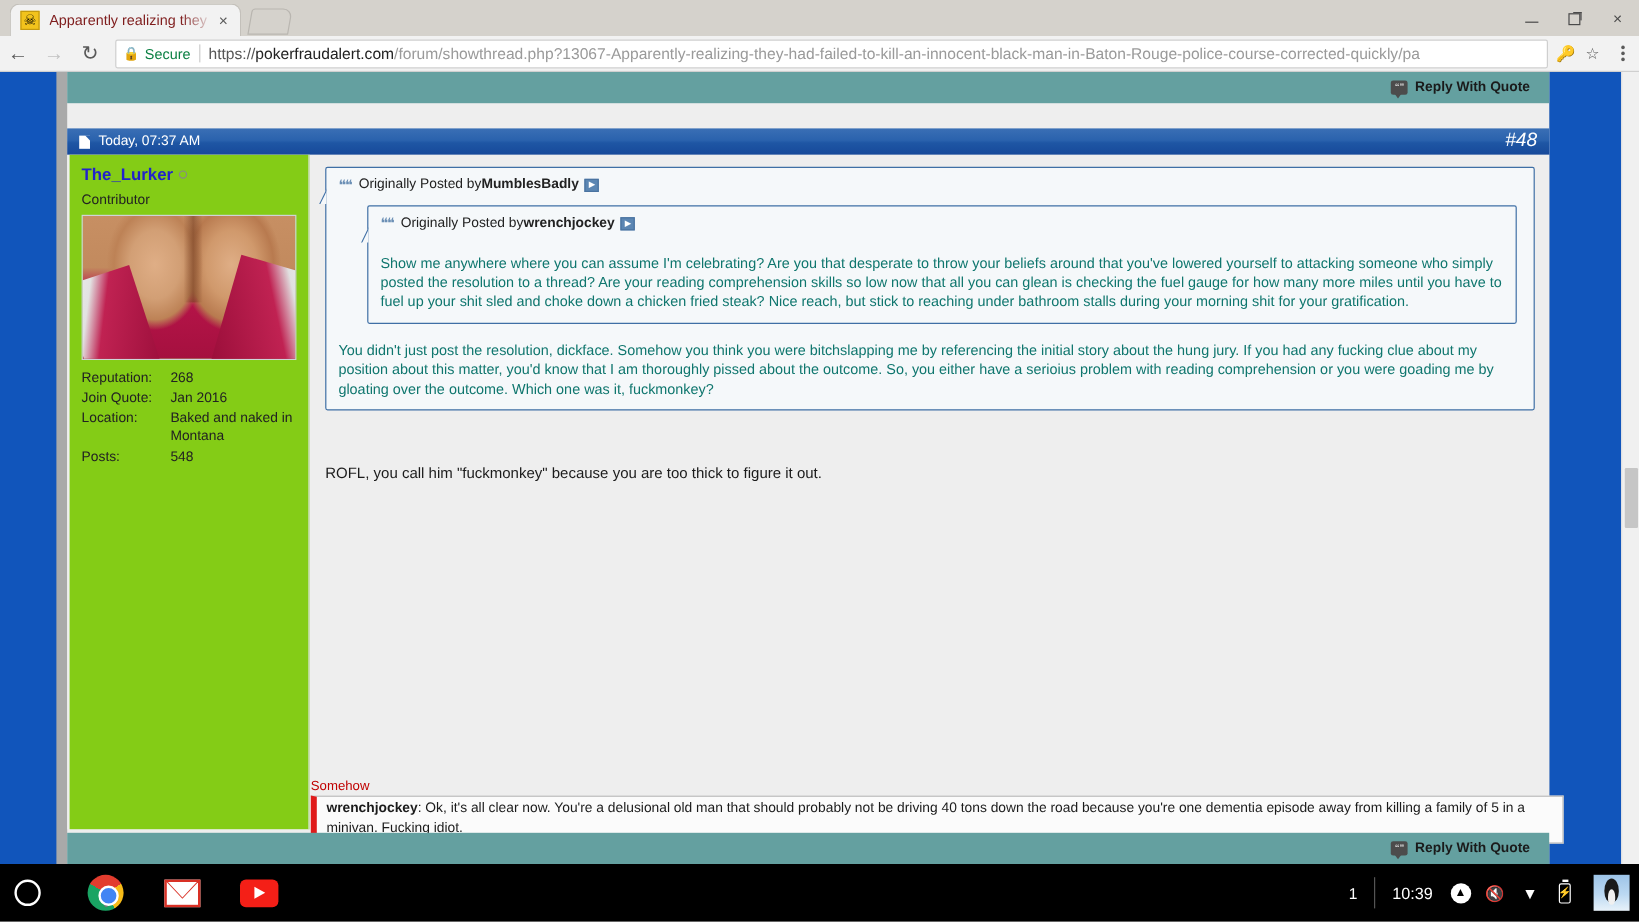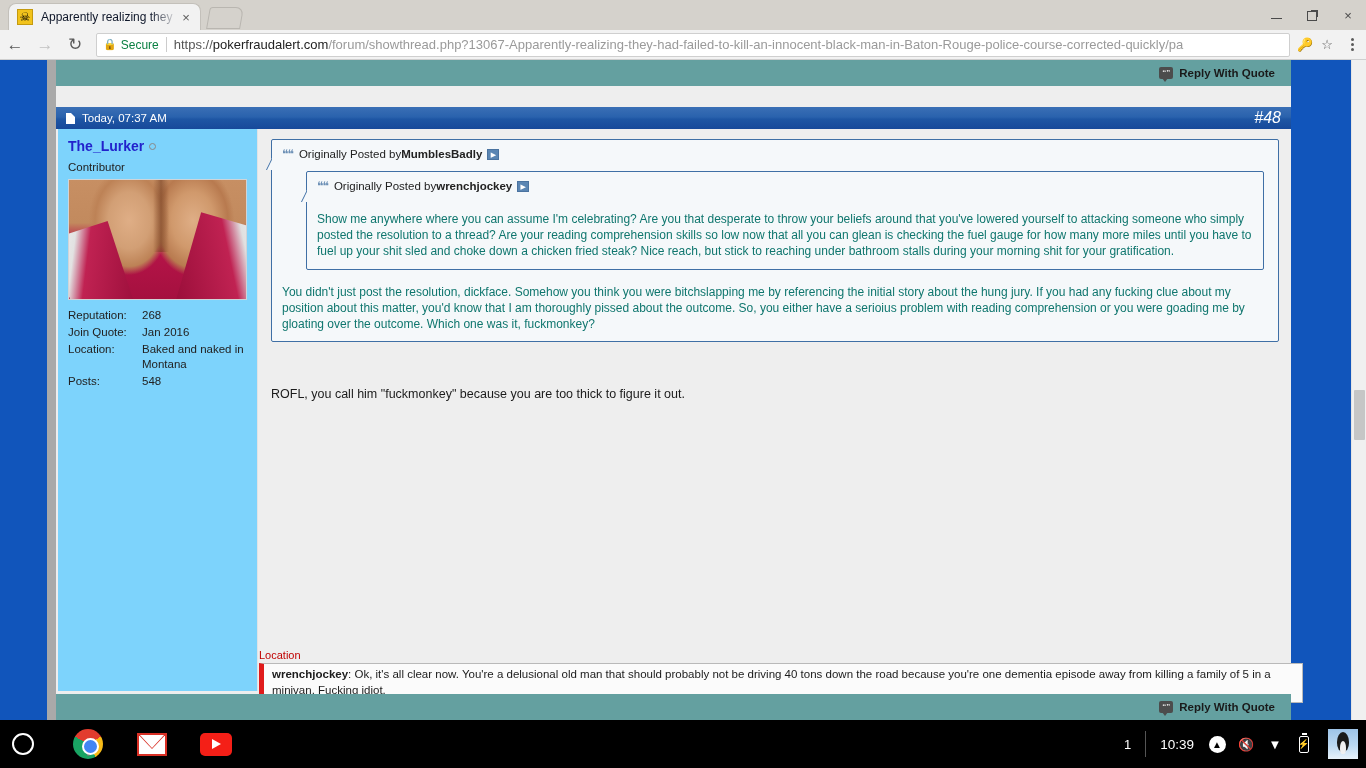--- a/index.html
+++ b/index.html
@@ -36,21 +36,21 @@
     width: 16px; height: 16px;
     background: #f2c31c;
     border: 1px solid #c49a10;
     flex: 0 0 auto;
     display: flex; align-items: center; justify-content: center;
     font-size: 12px; line-height: 1; color: #000;
   }
   #tab-title {
     flex: 1 1 auto;
     margin-left: 8px;
-    font-size: 12px; color: #0f172a;
+    font-size: 12px; color: #7f1d1d;
     white-space: nowrap; overflow: hidden;
     -webkit-mask-image: linear-gradient(to right, #000 80%, transparent 100%);
     mask-image: linear-gradient(to right, #000 80%, transparent 100%);
   }
   #tab-close {
     flex: 0 0 auto;
     width: 16px; height: 16px;
     font-size: 13px; color: #5a5a5a;
     display: flex; align-items: center; justify-content: center;
   }
@@ -218,21 +218,21 @@
   #post-body {
     position: absolute; top: 69px; left: 0;
     width: 1235px; height: 562px;
     background: #eeeeee;
   }
 
   
   #user-col {
     position: absolute; top: 0; left: 2px;
     width: 200px; height: 562px;
-    background: #7dd3fc;
+    background: #84cc16;
     border-right: 1px solid #dfe3e6;
     padding: 8px 10px 0 10px;
   }
   #username {
     font-size: 14px; font-weight: bold; color: #2222cc;
     display: inline-block;
   }
   #user-status-dot {
     display: inline-block;
     width: 7px; height: 7px;
@@ -601,21 +601,21 @@
                 <div class="quote-text" style="margin-top:18px">Show me anywhere where you can assume I'm celebrating? Are you that desperate to throw your beliefs around that you've lowered yourself to attacking someone who simply posted the resolution to a thread? Are your reading comprehension skills so low now that all you can glean is checking the fuel gauge for how many more miles until you have to fuel up your shit sled and choke down a chicken fried steak? Nice reach, but stick to reaching under bathroom stalls during your morning shit for your gratification.</div>
               </div>
             </div>
 
             <div class="quote-text" style="margin-top:14px">You didn't just post the resolution, dickface. Somehow you think you were bitchslapping me by referencing the initial story about the hung jury. If you had any fucking clue about my position about this matter, you'd know that I am thoroughly pissed about the outcome. So, you either have a serioius problem with reading comprehension or you were goading me by gloating over the outcome. Which one was it, fuckmonkey?</div>
           </div>
 
           <div id="post-maintext">ROFL, you call him "fuckmonkey" because you are too thick to figure it out.</div>
 
           <div id="comments-wrap">
-            <div id="comments-label">Location</div>
+            <div id="comments-label">Somehow</div>
             <div id="comment-box">
               <b>wrenchjockey</b><span>: </span><span>Ok, it's all clear now. You're a delusional old man that should probably not be driving 40 tons down the road because you're one dementia episode away from killing a family of 5 in a minivan. Fucking idiot.</span>
             </div>
           </div>
 
         </div>
       </div>
 
       <div class="rwq-bar" id="rwq-bottom">
         <div class="rwq-btn">

